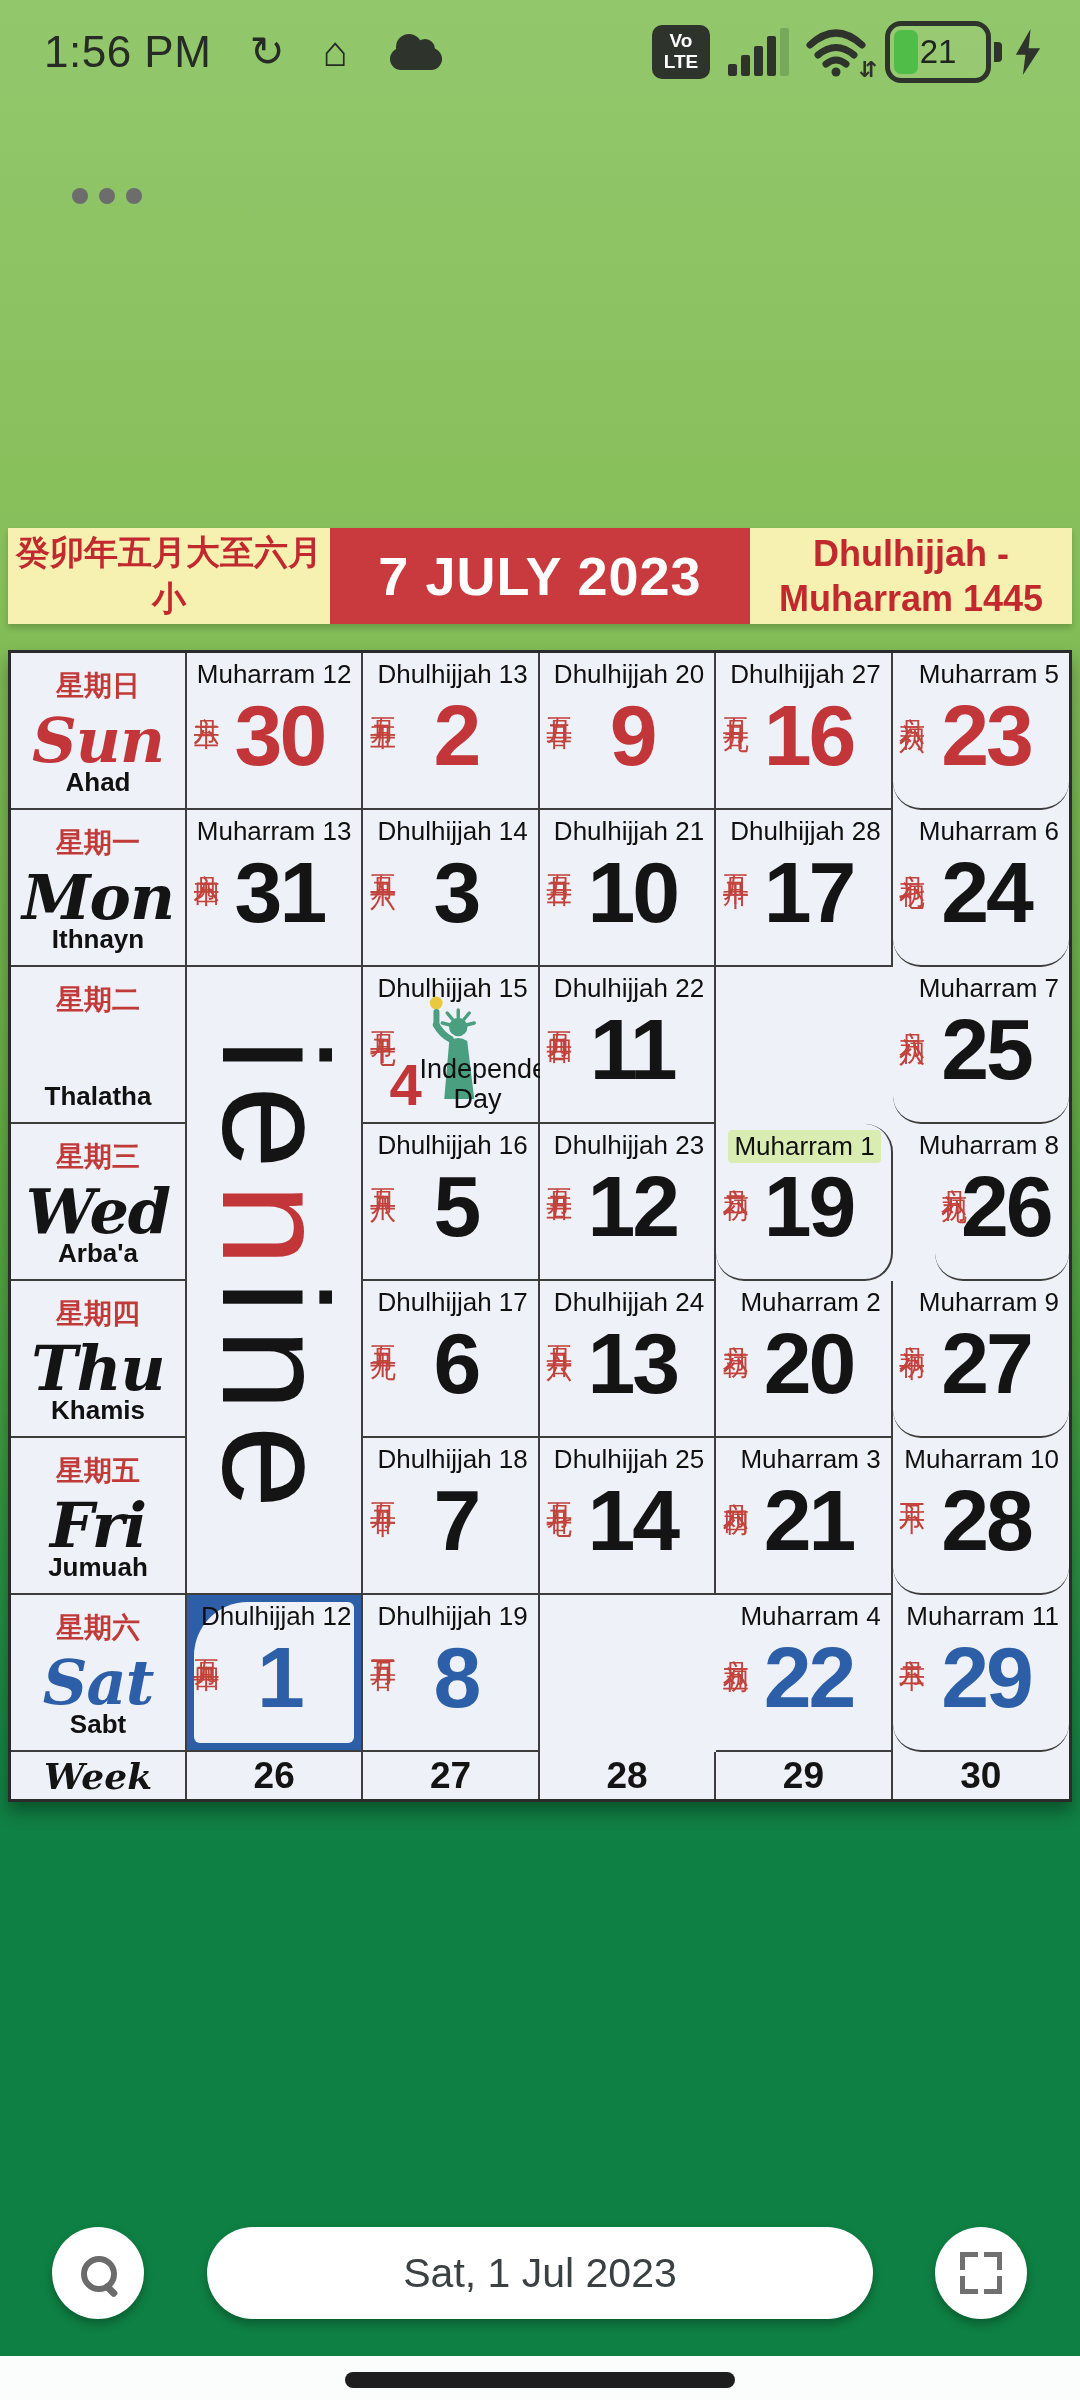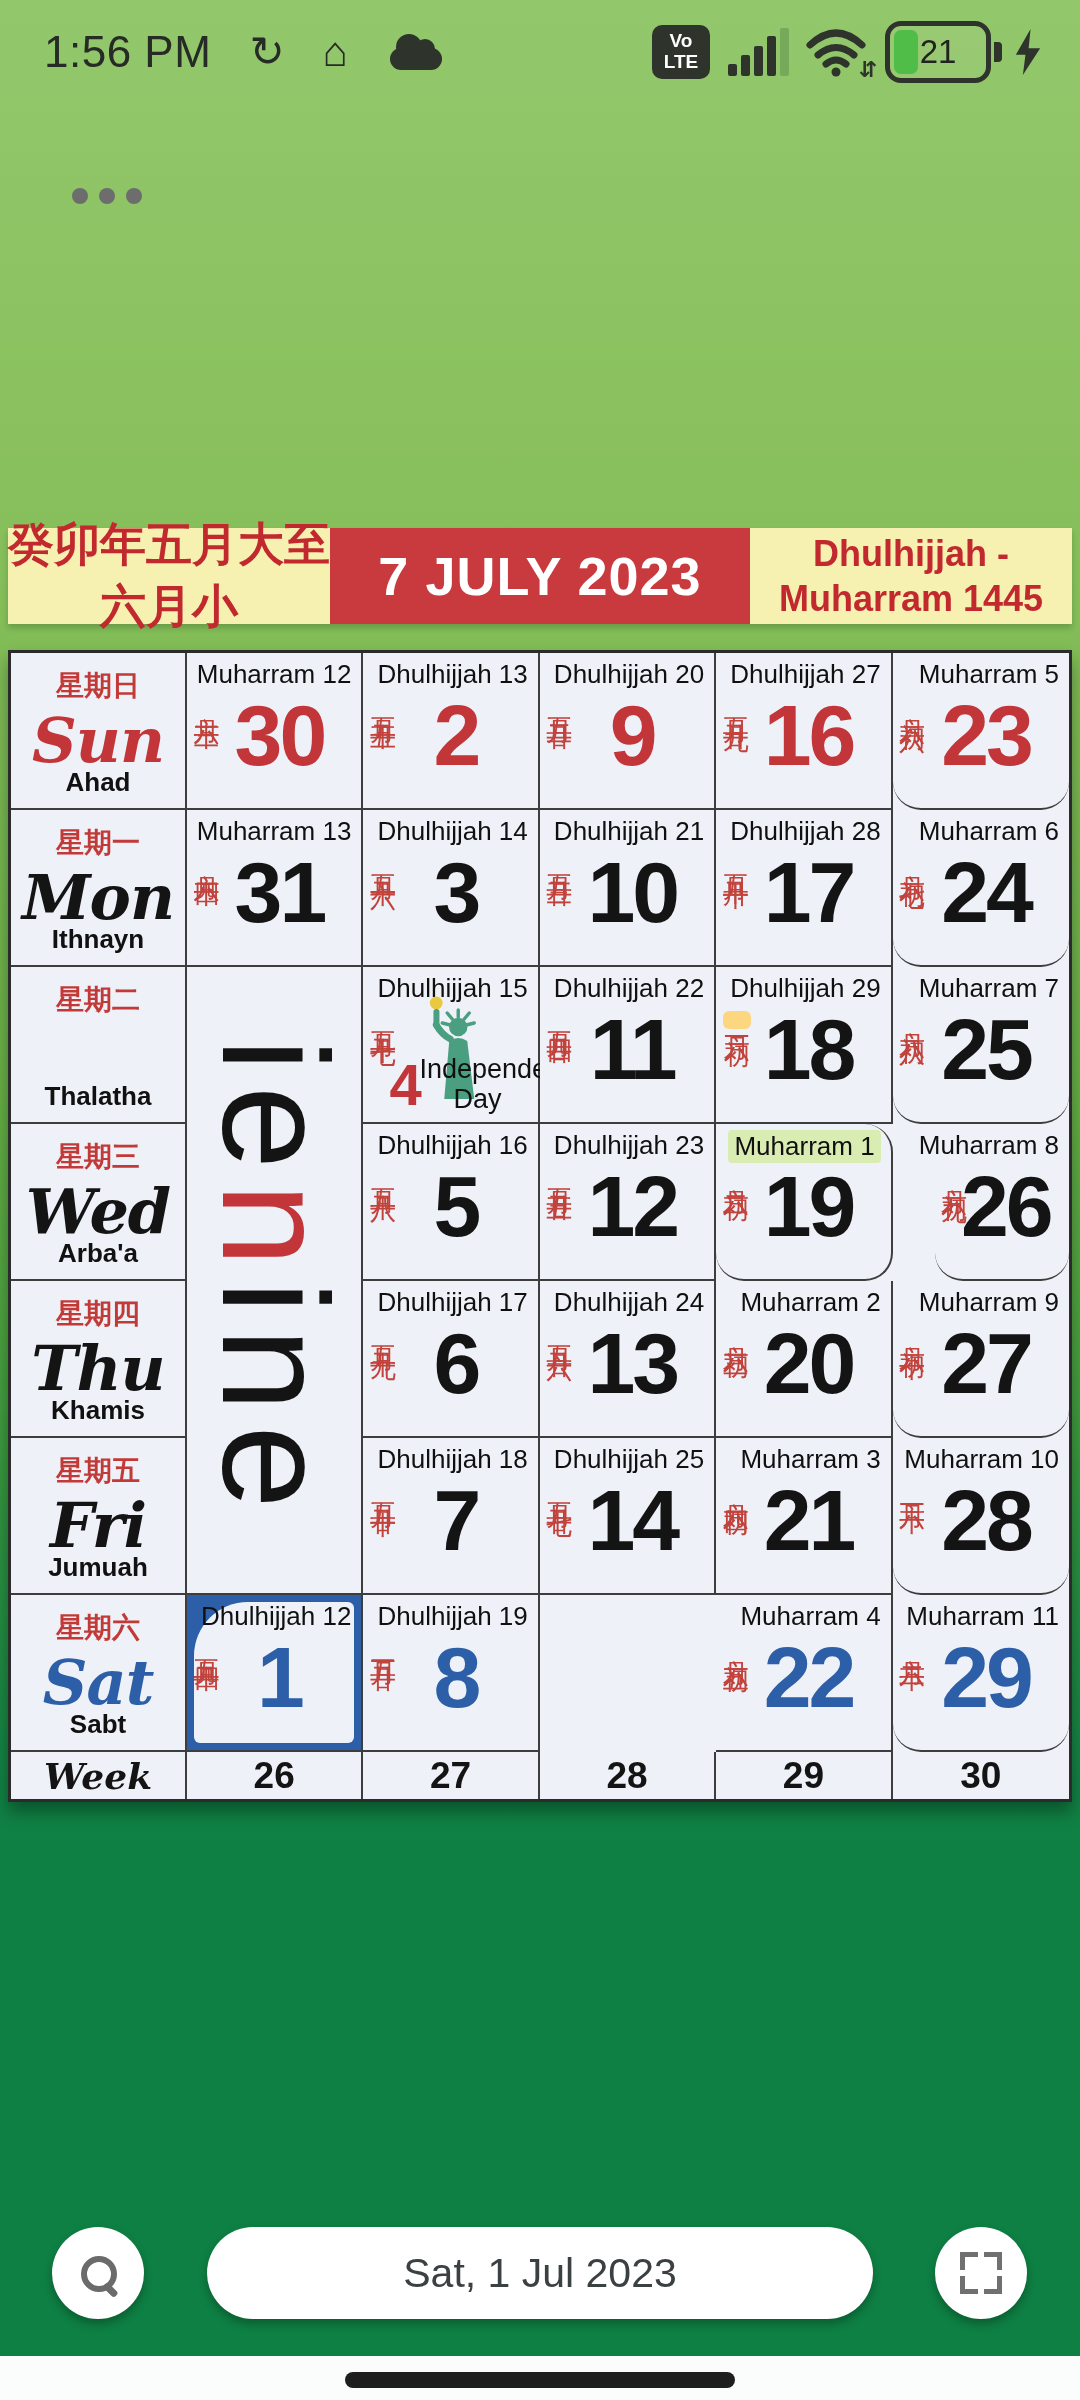--- a/index.html
+++ b/index.html
@@ -33,21 +33,21 @@
   .bolt{width:32px;height:46px;margin-left:10px;background:#2e332c;
         clip-path:polygon(58% 0,12% 56%,42% 56%,34% 100%,88% 42%,52% 42%);}
 
   
   .dots{position:absolute;top:188px;left:72px;display:flex;gap:11px;}
   .dots i{width:16px;height:16px;border-radius:50%;background:#6d6d6d;display:block;}
 
   
   .header{position:absolute;top:528px;left:8px;width:1064px;height:96px;display:flex;box-shadow:0 4px 6px rgba(0,0,0,.18);}
   .hd-box{display:flex;align-items:center;justify-content:center;text-align:center;}
-  .hd-left{flex:0 0 322px;background:#f7f1b1;color:#c1292e;font-weight:bold;font-size:46px;}
+  .hd-left{flex:0 0 322px;background:#f7f1b1;color:#c1292e;font-weight:bold;font-size:34px;}
   .hd-mid{flex:0 0 420px;background:#c93a3e;color:#ffffff;font-weight:bold;font-size:54px;letter-spacing:1px;}
   .hd-right{flex:1;background:#f7f1b1;color:#c1292e;font-weight:bold;font-size:36px;line-height:1.25;flex-direction:column;}
 
   
   .panel{position:absolute;top:650px;left:8px;width:1064px;height:1152px;background:#eef1f7;
          border:3px solid #2b2b2b;box-sizing:border-box;box-shadow:0 10px 16px rgba(0,0,0,.35);
          display:grid;grid-template-columns:176px repeat(5,1fr);grid-template-rows:repeat(7,1fr) 47px;}
   .cell{position:relative;border-right:2px solid #3d3d3d;border-bottom:2px solid #3d3d3d;box-sizing:border-box;background:#eef1f7;}
   .c6{border-right:none;border-radius:28px;}
   .wk-cell,.wk-label-cell{border-bottom:none;}
@@ -250,25 +250,20 @@
             <path d="M13 52 L15.5 23 Q20 20 24.5 23 L28 52 Z" fill="#4b9f81"></path>
           </svg></div>
         <div class="hol-name"><span>Independence</span><br><span>Day</span></div>
         <div class="hol-day">4</div>
       </div>
       <div class="cell date-cell tue" style="grid-area: 3 / 4;">
         <div class="hijri">Dhulhijjah 22</div>
         <div class="zh">五月廿四</div>
         <div class="dnum">11</div>
       </div>
-      <div class="cell date-cell tue" style="grid-area: 3 / 5;">
-        <div class="hijri">Dhulhijjah 29</div>
-        <div class="zh hl-yellow">六月初一</div>
-        <div class="dnum">18</div>
-      </div>
       <div class="cell date-cell tue c6" style="grid-area: 3 / 6;">
         <div class="hijri">Muharram 7</div>
         <div class="zh">六月初八</div>
         <div class="dnum">25</div>
       </div>
       <div class="cell label-cell wed" style="grid-area: 4 / 1;">
         <div class="lab-zh">星期三</div>
         <div class="lab-en">Wed</div>
         <div class="lab-ar">Arba'a</div>
       </div>

